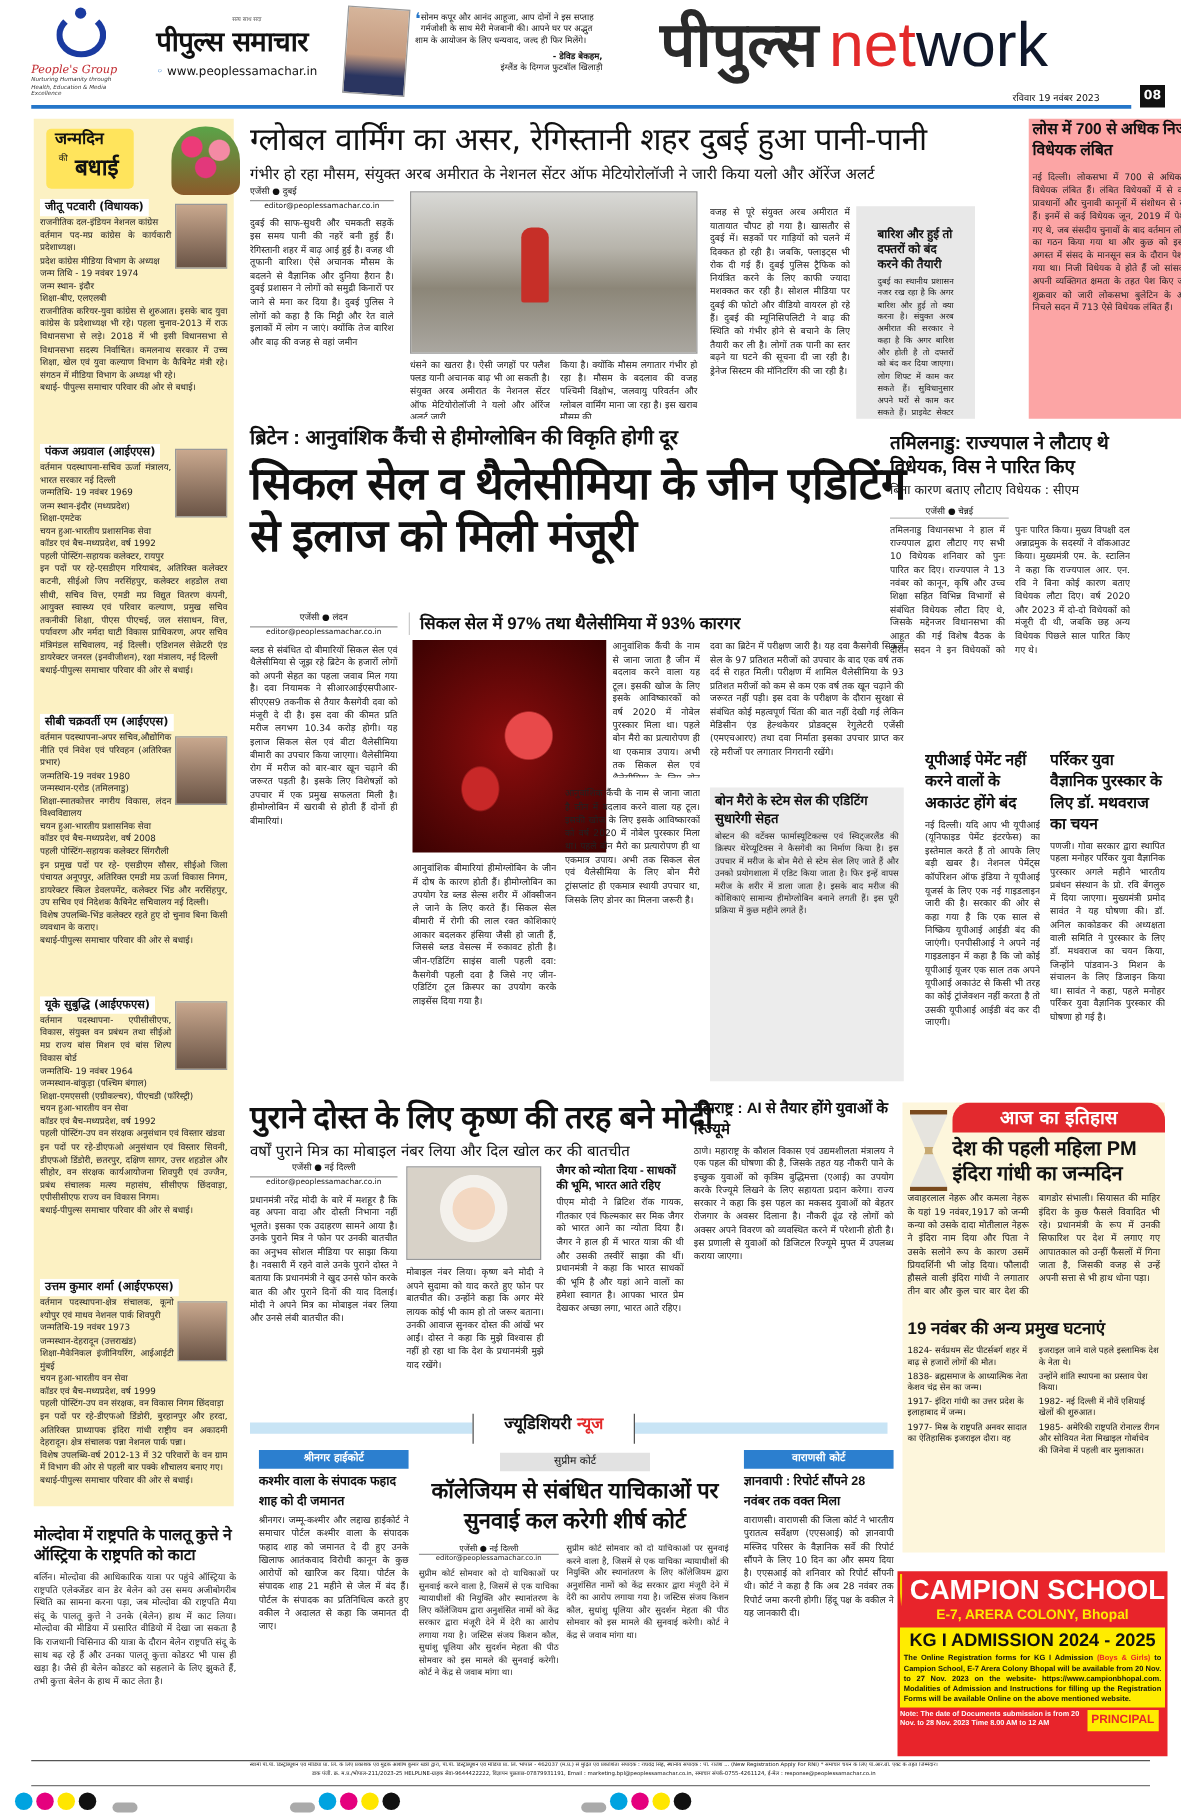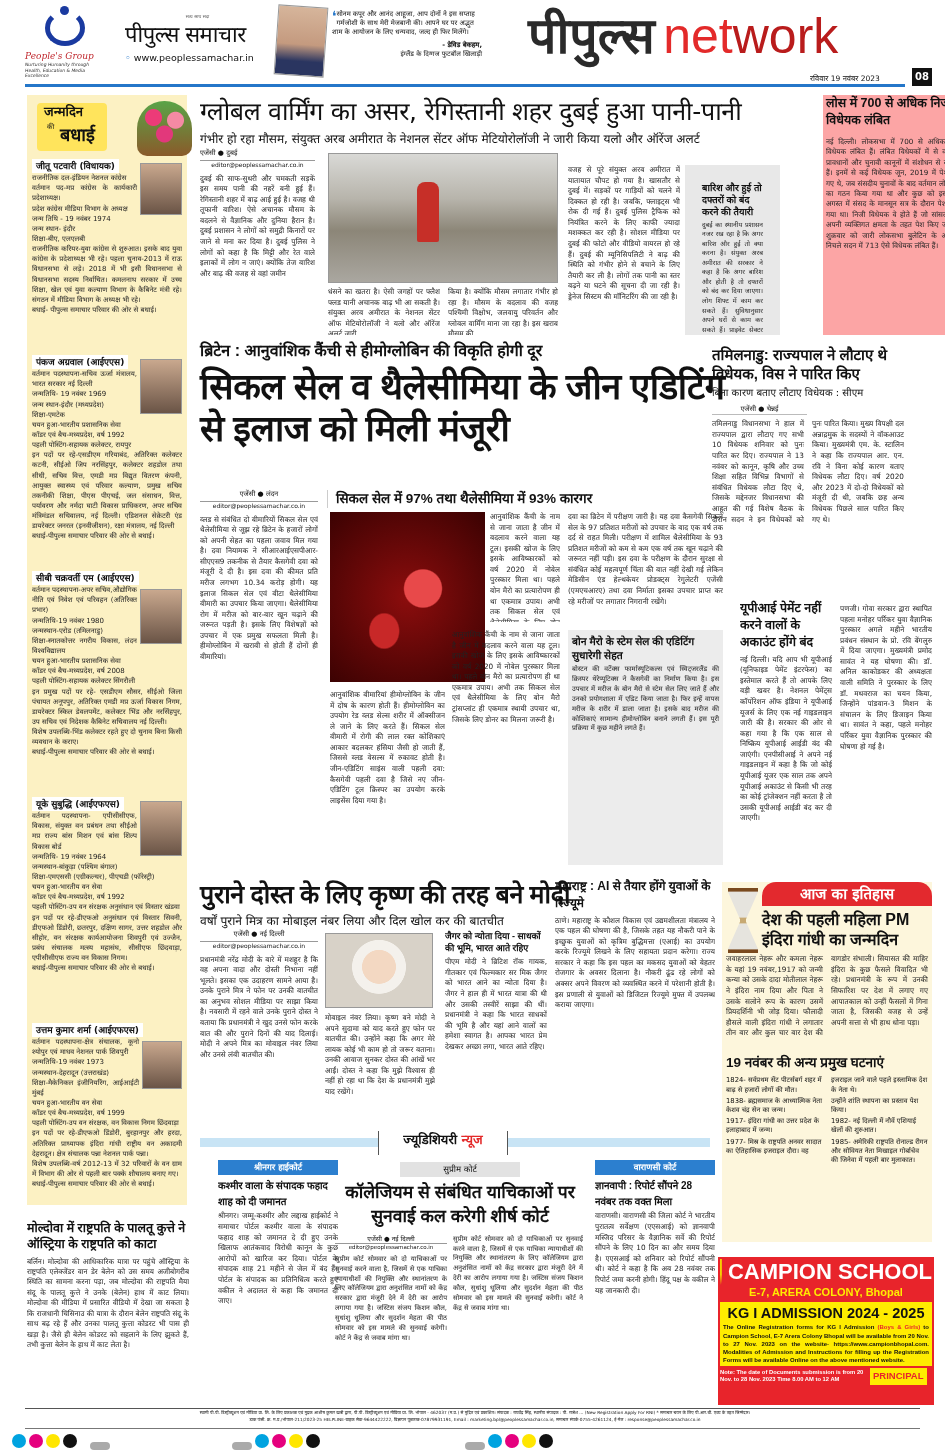--- a/index.html
+++ b/index.html
@@ -22,33 +22,33 @@
 
 <div class="abs" style="left:25px;top:10px;width:80px;height:70px;text-align:left">
   <div class="logo-ring" style="margin:0 auto;position:relative">
       <div style="position:absolute;left:10px;top:-9px;width:9px;height:9px;border-radius:50%;background:#1a3aa0"></div>
     </div>
   <div style="font-family:'DejaVu Serif',serif;font-style:italic;color:#c0282e;font-size:9px;margin-top:4px">People's Group</div>
   <div style="font-size:4.5px;line-height:1.2;font-style:italic;color:#333">Nurturing Humanity through Health, Education &amp; Media Excellence</div>
 </div>
 <div class="abs" style="left:125px;top:14px;width:145px">
   <div style="font-size:4.5px;text-align:center;color:#555">सत्य साथ सदा</div>
-  <div class="brand" style="font-size:22px;font-weight:normal;letter-spacing:-0.5px">पीपुल्स समाचार</div>
+  <div class="brand" style="font-size:22px;font-weight:bold;letter-spacing:-0.5px">पीपुल्स समाचार</div>
   <div style="font-size:9.5px;margin-top:2px"><span style="color:#2476c9">◦ </span><span>www.peoplessamachar.in</span></div>
 </div>
 <div class="abs photo" style="left:276px;top:6px;width:50px;height:70px;transform:rotate(4deg);background:linear-gradient(#d6b59b 0%,#c49a7f 55%,#2a3560 80%)"></div>
 <div class="abs" style="left:332px;top:10px;width:150px;font-size:6.8px;line-height:1.35">
   <span style="color:#2476c9;font-size:14px;float:left;line-height:0.9">❛</span>
   <span>सोनम कपूर और आनंद आहूजा, आप दोनों ने इस सप्ताह गर्मजोशी के साथ मेरी मेजबानी की। आपने घर पर अद्भुत शाम के आयोजन के लिए धन्यवाद, जल्द ही फिर मिलेंगे।</span>
   <div style="text-align:right;font-weight:bold;margin-top:3px">- डेविड बेकहम,</div>
   <div style="text-align:right">इंग्लैंड के दिग्गज फुटबॉल खिलाड़ी</div>
 </div>
 <div class="abs" style="left:528px;top:2px;height:72px;white-space:nowrap">
   <span class="brand" style="font-size:50px;font-weight:bold;color:#2a2a2a">पीपुल्स</span>
-  <span style="font-family:'Liberation Sans',sans-serif;font-size:50px;color:#e32a2a;margin-left:6px">net</span><span style="font-family:'Liberation Sans',sans-serif;font-size:50px;color:#b91c1c">work</span>
+  <span style="font-family:'Liberation Sans',sans-serif;font-size:50px;color:#e32a2a;margin-left:6px">net</span><span style="font-family:'Liberation Sans',sans-serif;font-size:50px;color:#0f172a">work</span>
 </div>
 <div class="abs" style="left:810px;top:74px;font-size:7.5px">रविवार 19 नवंबर 2023</div>
 <div class="abs" style="left:912px;top:68px;background:#111;color:#fff;font-weight:bold;font-size:10px;padding:2px 3px">08</div>
 <div class="abs rule" style="left:25px;top:84px;width:880px"></div>
 
 <div class="abs sidebar" style="left:27px;top:95px;width:160px;height:1110px;padding:4px 5px">
   <div style="height:60px;position:relative">
     <div style="position:absolute;left:5px;top:4px;background:#ffe45c;width:70px;height:48px;border-radius:4px"></div>
     <div style="position:absolute;left:12px;top:4px;font-weight:bold;font-size:13px">जन्मदिन</div>
     <div style="position:absolute;left:15px;top:24px;font-size:7px">की</div>
@@ -180,20 +180,21 @@
   <div style="font-size:10px;margin-top:3px">बिना कारण बताए लौटाए विधेयक : सीएम</div>
   <div style="font-size:7px;margin-top:5px;text-align:center;border-bottom:1px solid #bbb;width:95px">एजेंसी ● चेन्नई</div>
   <div class="col-text" style="column-count:2;column-gap:8px;margin-top:4px;height:160px">तमिलनाडु विधानसभा ने हाल में राज्यपाल द्वारा लौटाए गए सभी 10 विधेयक शनिवार को पुनः पारित कर दिए। राज्यपाल ने 13 नवंबर को कानून, कृषि और उच्च शिक्षा सहित विभिन्न विभागों से संबंधित विधेयक लौटा दिए थे, जिसके मद्देनजर विधानसभा की आहूत की गई विशेष बैठक के दौरान सदन ने इन विधेयकों को पुनः पारित किया। मुख्य विपक्षी दल अन्नाद्रमुक के सदस्यों ने वॉकआउट किया। मुख्यमंत्री एम. के. स्टालिन ने कहा कि राज्यपाल आर. एन. रवि ने बिना कोई कारण बताए विधेयक लौटा दिए। वर्ष 2020 और 2023 में दो-दो विधेयकों को मंजूरी दी थी, जबकि छह अन्य विधेयक पिछले साल पारित किए गए थे।</div>
 </div>
 
 <div class="abs" style="left:740px;top:600px;width:92px;height:275px;overflow:hidden">
   <div class="hl" style="font-size:12.5px;line-height:1.35">यूपीआई पेमेंट नहीं करने वालों के अकाउंट होंगे बंद</div>
   <div class="col-text" style="margin-top:4px">नई दिल्ली। यदि आप भी यूपीआई (यूनिफाइड पेमेंट इंटरफेस) का इस्तेमाल करते हैं तो आपके लिए बड़ी खबर है। नेशनल पेमेंट्स कॉर्पोरेशन ऑफ इंडिया ने यूपीआई यूजर्स के लिए एक नई गाइडलाइन जारी की है। सरकार की ओर से कहा गया है कि एक साल से निष्क्रिय यूपीआई आईडी बंद की जाएंगी। एनपीसीआई ने अपने नई गाइडलाइन में कहा है कि जो कोई यूपीआई यूजर एक साल तक अपने यूपीआई अकाउंट से किसी भी तरह का कोई ट्रांजेक्शन नहीं करता है तो उसकी यूपीआई आईडी बंद कर दी जाएगी।</div>
 </div>
 <div class="abs" style="left:840px;top:600px;width:92px;height:275px;overflow:hidden">
+  <div class="hl" style="font-size:12.5px;line-height:1.35">पर्रिकर युवा वैज्ञानिक पुरस्कार के लिए डॉ. मथवराज का चयन</div>
   <div class="col-text" style="margin-top:4px">पणजी। गोवा सरकार द्वारा स्थापित पहला मनोहर पर्रिकर युवा वैज्ञानिक पुरस्कार अगले महीने भारतीय प्रबंधन संस्थान के प्रो. रवि बेंगलुरु में दिया जाएगा। मुख्यमंत्री प्रमोद सावंत ने यह घोषणा की। डॉ. अनिल काकोडकर की अध्यक्षता वाली समिति ने पुरस्कार के लिए डॉ. मथवराज का चयन किया, जिन्होंने पांडवान-3 मिशन के संचालन के लिए डिजाइन किया था। सावंत ने कहा, पहले मनोहर पर्रिकर युवा वैज्ञानिक पुरस्कार की घोषणा हो गई है।</div>
 </div>
 
 <div class="abs" style="left:200px;top:878px;width:340px;height:245px">
   <div class="hl" style="font-size:25px;white-space:nowrap;letter-spacing:-0.3px">पुराने दोस्त के लिए कृष्ण की तरह बने मोदी</div>
   <div style="font-size:12px;white-space:nowrap;margin-top:1px">वर्षों पुराने मित्र का मोबाइल नंबर लिया और दिल खोल कर की बातचीत</div>
   <div style="position:absolute;left:0;top:52px;width:118px">
     <div style="text-align:center;font-size:7px">एजेंसी ● नई दिल्ली</div>
     <div style="border-top:1px solid #999;font-size:6px;text-align:center;margin-top:2px">editor@peoplessamachar.co.in</div>
     <div class="col-text" style="margin-top:4px;height:175px;overflow:hidden">प्रधानमंत्री नरेंद्र मोदी के बारे में मशहूर है कि वह अपना वादा और दोस्ती निभाना नहीं भूलते। इसका एक उदाहरण सामने आया है। उनके पुराने मित्र ने फोन पर उनकी बातचीत का अनुभव सोशल मीडिया पर साझा किया है। नवसारी में रहने वाले उनके पुराने दोस्त ने बताया कि प्रधानमंत्री ने खुद उनसे फोन करके बात की और पुराने दिनों की याद दिलाई। मोदी ने अपने मित्र का मोबाइल नंबर लिया और उनसे लंबी बातचीत की।</div>
@@ -227,21 +228,21 @@
     <div style="margin-bottom:2px">1985- अमेरिकी राष्ट्रपति रोनाल्ड रीगन और सोवियत नेता मिखाइल गोर्बाचेव की जिनेवा में पहली बार मुलाकात।</div>
   </div>
 </div>
 
 <div class="abs" style="left:200px;top:1133px;width:510px;height:20px">
   <div style="position:absolute;left:0;top:5px;width:510px;height:9px;background:#c8e4f5"></div>
   <div style="position:absolute;left:178px;top:-2px;width:130px;height:24px;background:#fff;text-align:center;border-left:1px solid #555;border-right:1px solid #555;font-weight:bold;font-size:13px">
     <span>ज्यूडिशियरी</span> <span style="color:#e32a2a">न्यूज</span>
   </div>
 </div>
-<div class="abs" style="left:218px;top:1160px;width:120px;height:245px;overflow:hidden">
+<div class="abs" style="left:207px;top:1160px;width:120px;height:245px;overflow:hidden">
   <div class="tagbox" style="font-size:8.5px;padding:2px 0">श्रीनगर हाईकोर्ट</div>
   <div class="hl" style="font-size:10px;line-height:1.55;margin-top:3px">कश्मीर वाला के संपादक फहाद शाह को दी जमानत</div>
   <div class="col-text" style="margin-top:2px">श्रीनगर। जम्मू-कश्मीर और लद्दाख हाईकोर्ट ने समाचार पोर्टल कश्मीर वाला के संपादक फहाद शाह को जमानत दे दी हुए उनके खिलाफ आतंकवाद विरोधी कानून के कुछ आरोपों को खारिज कर दिया। पोर्टल के संपादक शाह 21 महीने से जेल में बंद हैं। पोर्टल के संपादक का प्रतिनिधित्व करते हुए वकील ने अदालत से कहा कि जमानत दी जाए।</div>
 </div>
 <div class="abs" style="left:335px;top:1162px;width:250px;height:243px;overflow:hidden">
   <div style="background:#e2e2e2;text-align:center;font-size:8.5px;width:120px;margin:0 auto;padding:2px 0">सुप्रीम कोर्ट</div>
   <div class="hl" style="font-size:17.5px;line-height:1.35;margin-top:4px;text-align:center">कॉलेजियम से संबंधित याचिकाओं पर सुनवाई कल करेगी शीर्ष कोर्ट</div>
   <div style="display:flex;gap:6px;margin-top:6px">
     <div style="width:112px">
       <div style="font-size:6.5px;text-align:center">एजेंसी ● नई दिल्ली</div>

